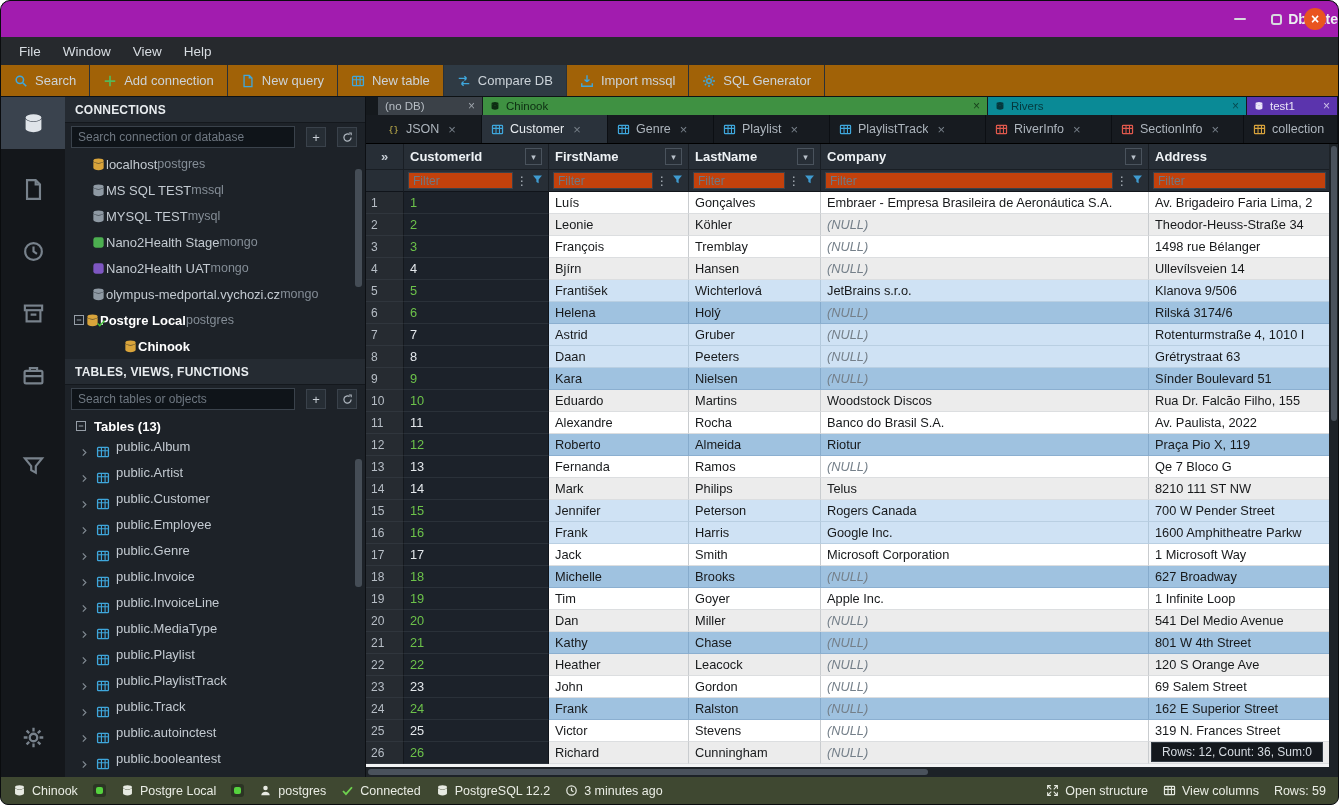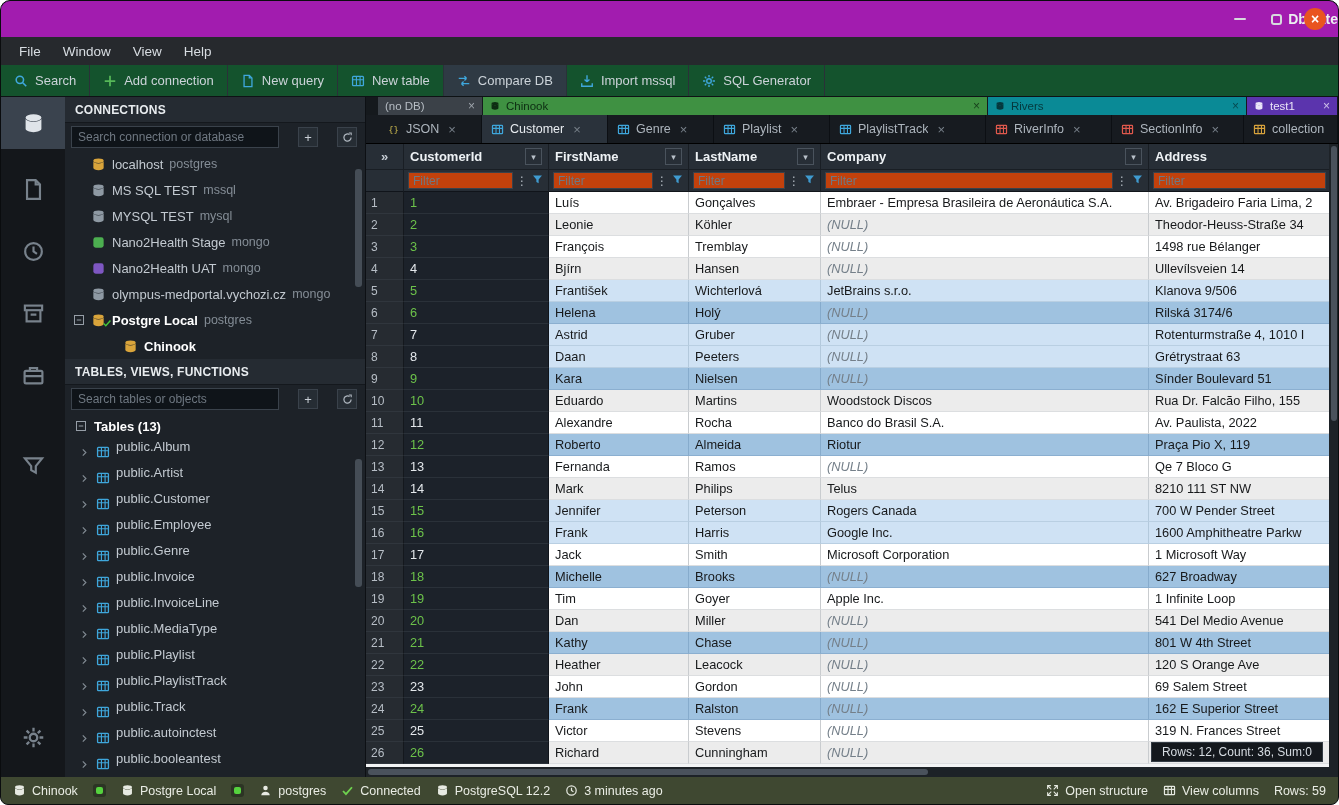--- a/index.html
+++ b/index.html
@@ -11,42 +11,42 @@
   .title{color:#eceff1;font-weight:bold;font-size:14px}
   .controls{position:absolute;right:12px;top:0;height:100%;display:flex;align-items:center;gap:20px}
   .ctrlbox{display:flex;align-items:center;justify-content:center;width:16px;height:16px;cursor:default}
   .ctrl-min{width:12px;height:2px;background:#d7dadd;border-radius:1px}
   .ctrl-max{width:11px;height:11px;border:2px solid #d7dadd;border-radius:3px}
   .ctrl-close{width:22px;height:22px;border-radius:50%;background:#e95420;color:#fff;display:flex;align-items:center;justify-content:center;font-size:14px;font-weight:bold;line-height:1}
   
   .menubar{height:28px;background:#26292d;display:flex;align-items:center;padding:0 8px;gap:2px;flex:none}
   .menu-item{color:#d8dde2;font-size:13.5px;padding:3px 10px;border-radius:3px}
   
-  .toolbar{height:32px;background:#14532d;display:flex;align-items:stretch;flex:none;border-bottom:1px solid #0e1215}
+  .toolbar{height:32px;background:#a16207;display:flex;align-items:stretch;flex:none;border-bottom:1px solid #0e1215}
   .tb-group{display:flex;align-items:stretch}
   .tbtn{display:flex;align-items:center;gap:7px;padding:0 13px;color:#ccd3d9;font-size:13px;border-right:1px solid #2a3138;white-space:nowrap}
   .tb-group.right .tbtn{border-right:none;border-left:1px solid #2a3138}
   .tbtn.active{background:#2f3a44}
   .toolbar-spacer{flex:1}
   
   .body{flex:1;display:flex;min-height:0}
   .iconstrip{width:64px;background:#14171b;flex:none;display:flex;flex-direction:column;align-items:center}
   .strip-btn{width:64px;height:52px;display:flex;align-items:center;justify-content:center;margin-bottom:10px}
   .strip-btn.active{background:#3a434e;margin-bottom:14px}
   .strip-btn.gap{margin-top:28px}
   .strip-bottom{margin-top:auto;margin-bottom:14px}
   
   .sidebar{width:301px;background:#1d2228;border-right:1px solid #0d1014;flex:none;display:flex;flex-direction:column;position:relative;overflow:hidden}
   .panel-header{height:26px;background:#252b32;color:#e8ecef;font-weight:bold;font-size:12px;display:flex;align-items:center;padding:0 10px;flex:none;border-bottom:1px solid #14181d;letter-spacing:.2px}
-  .search-row{display:flex;align-items:center;gap:19px;padding:3px 8px 3px 6px;flex:none;height:28px}
+  .search-row{display:flex;align-items:center;gap:11px;padding:3px 8px 3px 6px;flex:none;height:28px}
   .search-input{flex:1;min-width:0;height:22px;background:#0f1419;border:1px solid #3a424b;color:#c9cfd6;font-size:12px;padding:0 6px;font-family:inherit;outline:none}
   .search-input::placeholder{color:#6f7882}
   .mini-btn{width:20px;height:20px;background:#262d34;border:1px solid #3a424b;color:#c9cfd6;display:flex;align-items:center;justify-content:center;font-size:13px;flex:none}
   .conn-list,.table-list{flex:none}
-  .conn-item{height:26px;display:flex;align-items:center;gap:6px;padding:0 8px 0 26px;color:#c3cad1;font-size:13px;white-space:nowrap;overflow:hidden}
+  .conn-item{height:26px;display:flex;align-items:center;padding:0 8px 0 26px;color:#c3cad1;font-size:13px;white-space:nowrap;overflow:hidden}
   .conn-item.bold{color:#fff;font-weight:bold}
   .conn-item.bold{padding-left:8px}
   .conn-item.child{padding-left:58px}
   .dbtype{color:#848d96;font-weight:normal;font-size:12.5px}
   .connicon{position:relative;display:inline-flex;flex:none}
   .connicon .chk{position:absolute;right:-6px;bottom:-3px}
   .group-row{height:26px;display:flex;align-items:center;gap:7px;padding:0 10px;color:#fff;font-weight:bold;font-size:13px;flex:none}
   .titem{height:26px;display:flex;gap:6px;padding:0 8px 0 14px;color:#c3cad1;font-size:13px;white-space:nowrap;overflow:hidden}
   .side-thumb{position:absolute;right:3px;width:7px;background:#454d56;border-radius:3px}
   .side-thumb.t1{top:72px;height:118px}

